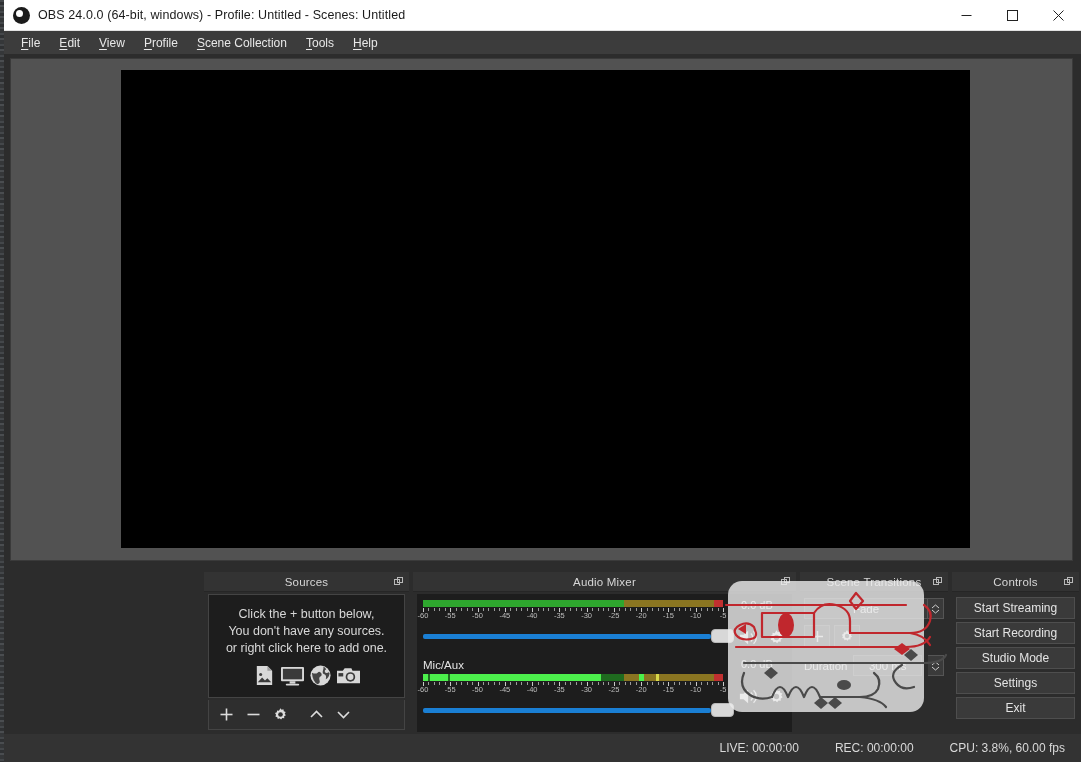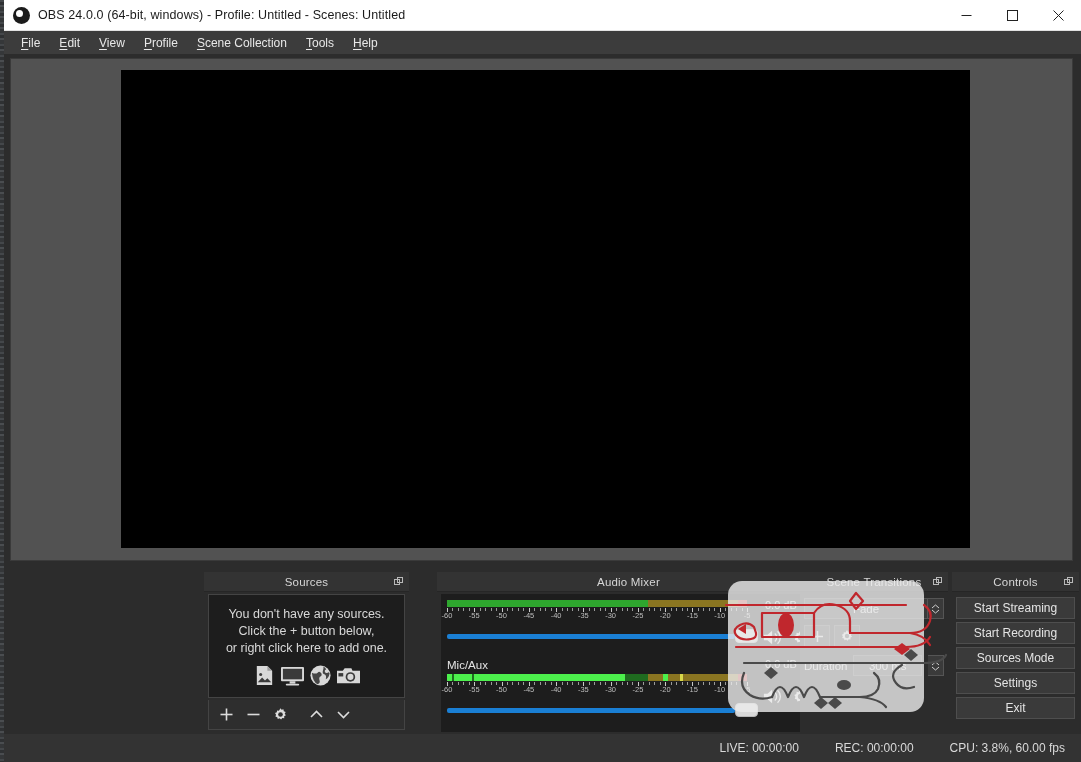--- a/index.html
+++ b/index.html
@@ -279,22 +279,22 @@
         <div class="dock-title">
           <span class="lbl">Sources</span>
           <svg class="float-icon" viewBox="0 0 9 9">
             <rect x="0.5" y="2.5" width="5" height="5" fill="none" stroke="#b9b9b9"></rect>
             <rect x="3.5" y="0.5" width="5" height="5" fill="none" stroke="#b9b9b9"></rect>
           </svg>
         </div>
         <div class="dock-body">
           <div class="listbox">
             <div class="empty-msg">
+              <div>Click the + button below,</div>
               <div>You don't have any sources.</div>
-              <div>Click the + button below,</div>
               <div>or right click here to add one.</div>
             </div>
             <div class="src-icons">
               <svg width="23" height="23" viewBox="0 0 24 24">
                 <path d="M4 2 h11 l5 5 v15 h-16 z" fill="#d8d8d8"></path>
                 <path d="M15 2 v5 h5 z" fill="#9e9e9e"></path>
                 <circle cx="8" cy="11" r="1.6" fill="#3a3a3a"></circle>
                 <path d="M5 19 l4.5-5 3 3.2 2.5-2.4 4 4.2 z" fill="#3a3a3a"></path>
               </svg>
               <svg width="25" height="23" viewBox="0 0 26 24">
@@ -342,21 +342,21 @@
             </div>
             <div class="toolbtn">
               <svg width="15" height="13" viewBox="0 0 15 13">
                 <polyline points="2,4 7.5,9.5 13,4" fill="none" stroke="currentColor" stroke-width="1.6"></polyline>
               </svg>
             </div>
           </div>
         </div>
       </div>
 
-      <div class="dock" style="left:409px; width:383px;margin-left:24px;">
+      <div class="dock" style="left:409px; width:383px;">
         <div class="dock-title">
           <span class="lbl">Audio Mixer</span>
           <svg class="float-icon" viewBox="0 0 9 9">
             <rect x="0.5" y="2.5" width="5" height="5" fill="none" stroke="#b9b9b9"></rect>
             <rect x="3.5" y="0.5" width="5" height="5" fill="none" stroke="#b9b9b9"></rect>
           </svg>
         </div>
         <div class="mixer-body">
 
           <div class="mix-src" style="top:6px;">
@@ -615,21 +615,21 @@
         <div class="dock-title">
           <span class="lbl">Controls</span>
           <svg class="float-icon" viewBox="0 0 9 9">
             <rect x="0.5" y="2.5" width="5" height="5" fill="none" stroke="#b9b9b9"></rect>
             <rect x="3.5" y="0.5" width="5" height="5" fill="none" stroke="#b9b9b9"></rect>
           </svg>
         </div>
         <div style="position:absolute; left:0; right:0; top:22px; bottom:2px;text-align:center;">
           <div class="ctrl-btn">Start Streaming</div>
           <div class="ctrl-btn">Start Recording</div>
-          <div class="ctrl-btn">Sources Mode</div>
+          <div class="ctrl-btn">Studio Mode</div>
           <div class="ctrl-btn">Settings</div>
           <div class="ctrl-btn">Exit</div>
         </div>
       </div>
 
     </div>
 
     <div class="statusbar">
       <div class="status-item">LIVE: 00:00:00</div>
       <div class="status-item">REC: 00:00:00</div>

